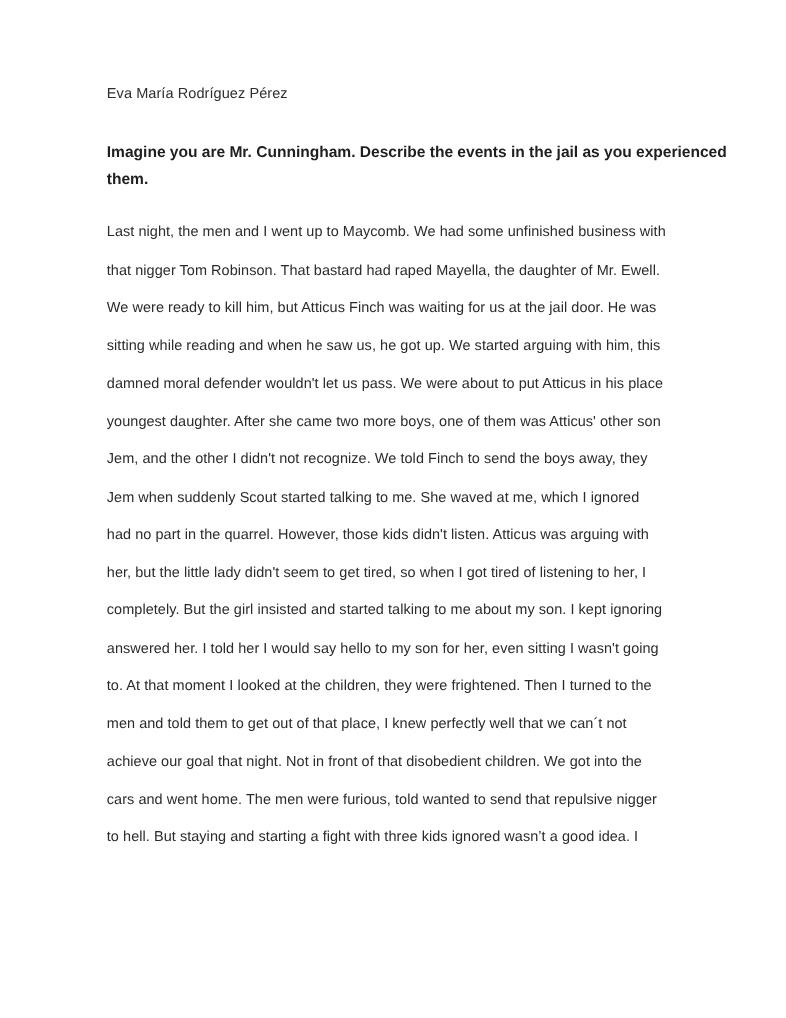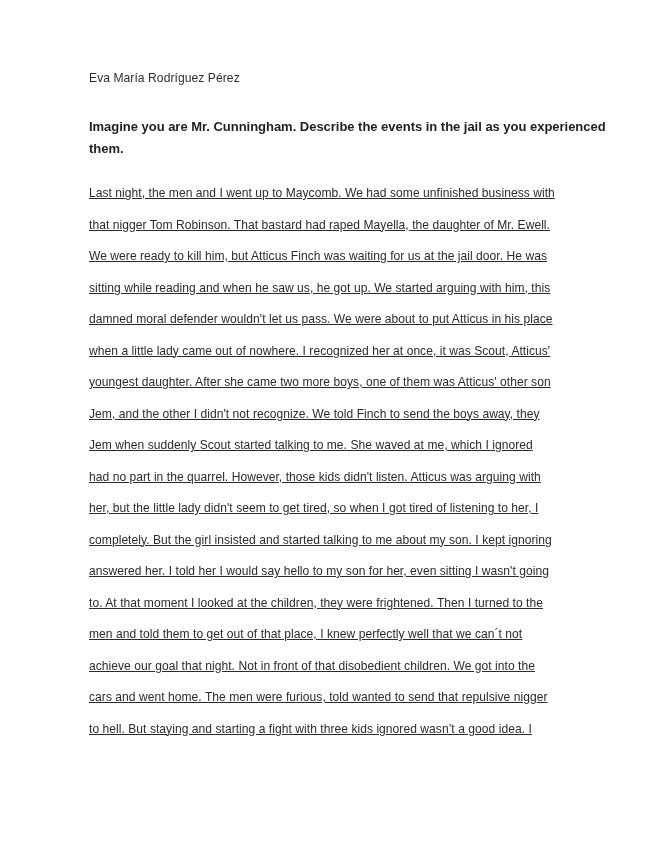--- a/index.html
+++ b/index.html
@@ -64,21 +64,20 @@
     font-size: 12.05px;
     color: #2b2b2b;
     letter-spacing: 0.004em;
   }
 
   .essay .pline {
     display: block;
     white-space: nowrap;
     height: 31.5px;
     line-height: 31.5px;
-    text-decoration: underline;
   }
 </style>
 </head>
 <body>
 
 <div class="page">
   <div class="doc-body">
 
     <p class="author-line">Eva María Rodríguez Pérez</p>
 
@@ -90,21 +89,20 @@
     </div>
 
     <div class="heading-to-body-gap"></div>
 
     <div class="essay">
       <span class="pline">Last night, the men and I went up to Maycomb. We had some unfinished business with</span>
       <span class="pline">that nigger Tom Robinson. That bastard had raped Mayella, the daughter of Mr. Ewell.</span>
       <span class="pline">We were ready to kill him, but Atticus Finch was waiting for us at the jail door. He was</span>
       <span class="pline">sitting while reading and when he saw us, he got up. We started arguing with him, this</span>
       <span class="pline">damned moral defender wouldn't let us pass. We were about to put Atticus in his place</span>
-      <span class="pline">when a little lady came out of nowhere. I recognized her at once, it was Scout, Atticus'</span>
       <span class="pline">youngest daughter. After she came two more boys, one of them was Atticus' other son</span>
       <span class="pline">Jem, and the other I didn't not recognize. We told Finch to send the boys away, they</span>
       <span class="pline">Jem when suddenly Scout started talking to me. She waved at me, which I ignored</span>
       <span class="pline">had no part in the quarrel. However, those kids didn't listen. Atticus was arguing with</span>
       <span class="pline">her, but the little lady didn't seem to get tired, so when I got tired of listening to her, I</span>
       <span class="pline">completely. But the girl insisted and started talking to me about my son. I kept ignoring</span>
       <span class="pline">answered her. I told her I would say hello to my son for her, even sitting I wasn't going</span>
       <span class="pline">to. At that moment I looked at the children, they were frightened. Then I turned to the</span>
       <span class="pline">men and told them to get out of that place, I knew perfectly well that we can´t not</span>
       <span class="pline">achieve our goal that night. Not in front of that disobedient children. We got into the</span>

